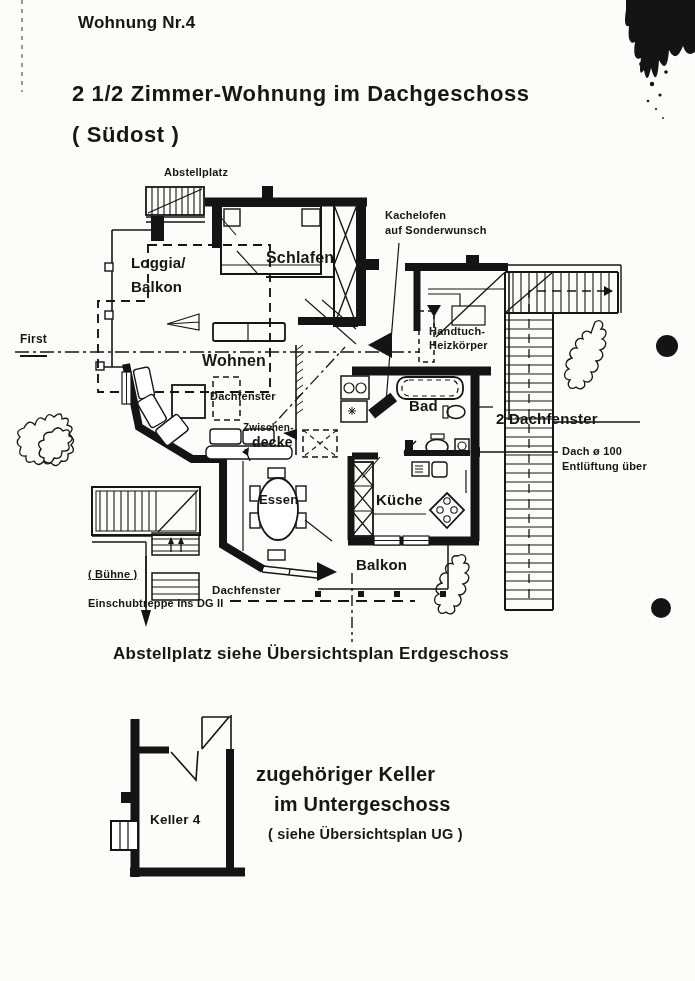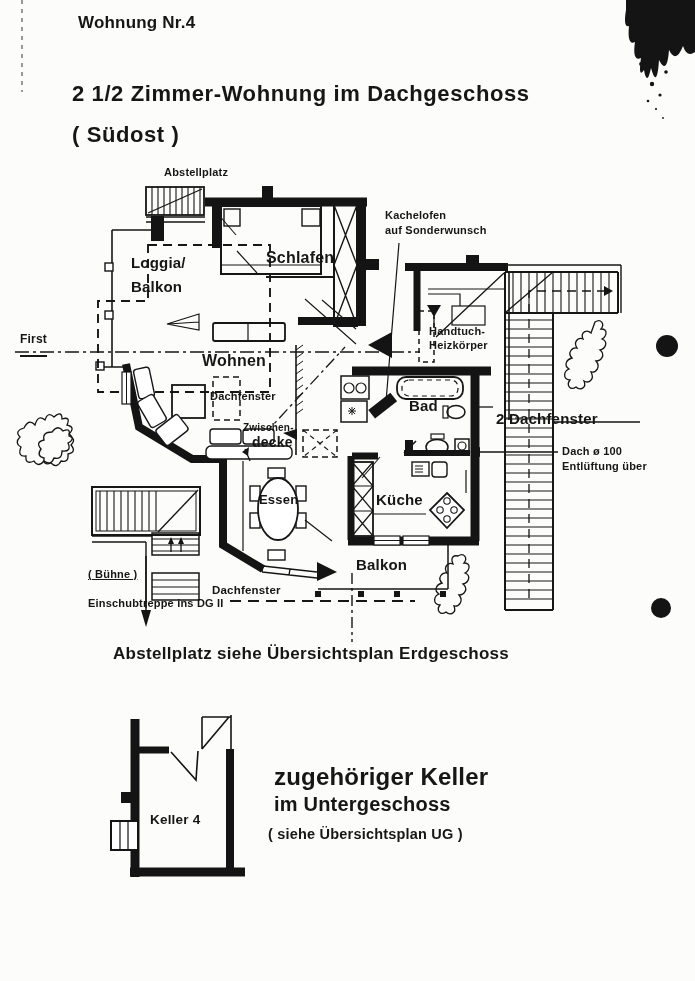--- a/index.html
+++ b/index.html
@@ -292,17 +292,17 @@
 <div class="lbl room" style="left:376px;top:492px;">Küche</div>
 <div class="lbl" style="left:259px;top:493px;font-size:13px;">Essen</div>
 <div class="lbl room" style="left:356px;top:557px;">Balkon</div>
 <div class="lbl sm" style="left:88px;top:553px;margin-top:45px;">Einschubtreppe ins DG II</div>
 <div class="lbl sm" style="left:88px;top:569px;text-decoration:underline;">( Bühne )</div>
 <div class="lbl" style="left:212px;top:584px;font-size:11.5px;">Dachfenster</div>
 
 <div class="lbl" style="left:113px;top:645px;font-size:17px;letter-spacing:0.3px;">Abstellplatz siehe Übersichtsplan Erdgeschoss</div>
 
 <div class="lbl" style="left:150px;top:813px;font-size:13.5px;">Keller 4</div>
-<div class="lbl" style="left:274px;top:764px;font-size:24px;">zugehöriger Keller</div>
+<div class="lbl" style="left:256px;top:764px;font-size:20px;">zugehöriger Keller</div>
 <div class="lbl" style="left:268px;top:827px;font-size:14.5px;">( siehe Übersichtsplan UG )</div>
 <div class="lbl" style="left:274px;top:794px;font-size:20px;">im Untergeschoss</div>
 
 </div>
 
 </body></html>

